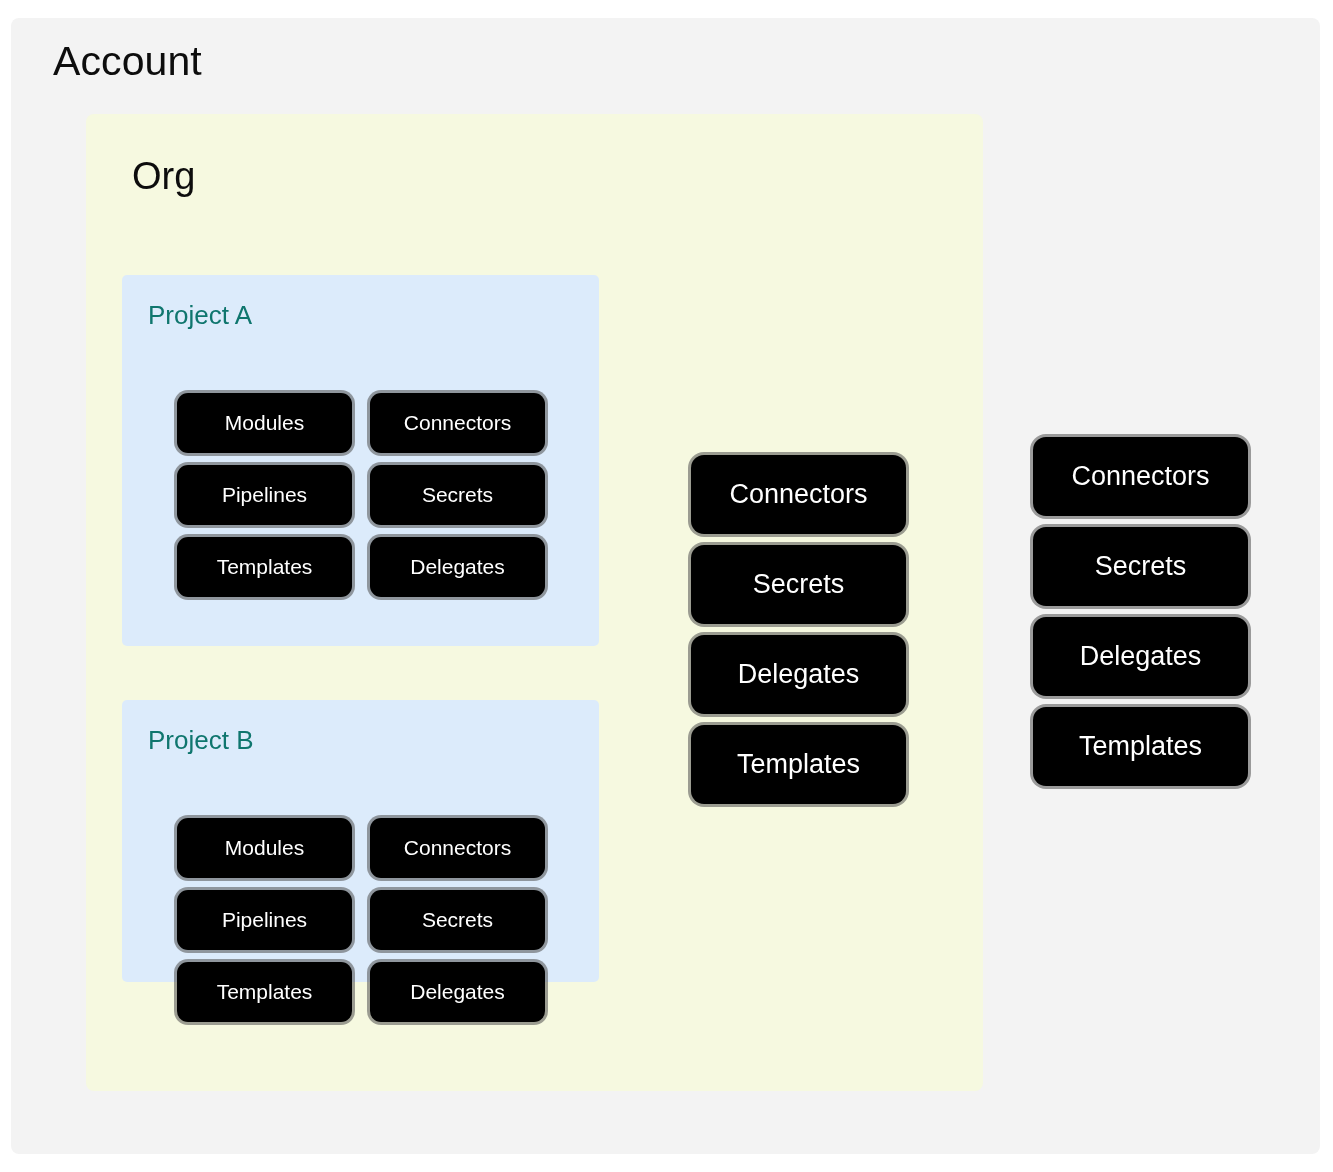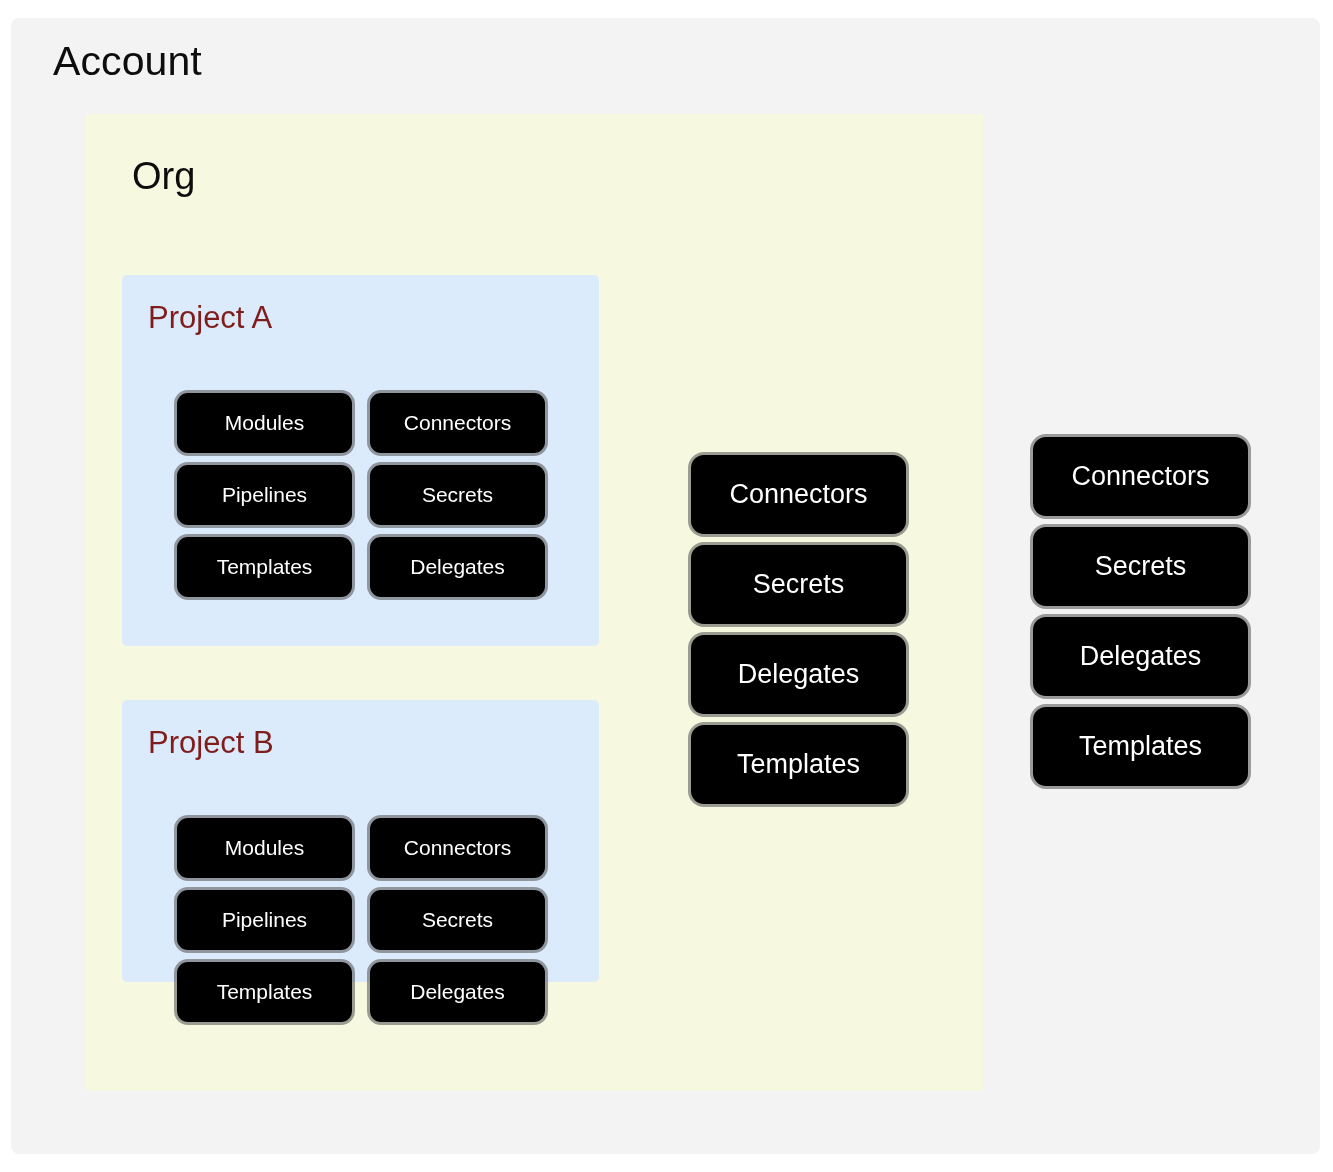--- a/index.html
+++ b/index.html
@@ -40,21 +40,21 @@
   }
 
   
   #org-container {
     position: absolute;
     left: 75px;
     top: 96px;
     width: 897px;
     height: 977px;
     background: #f6f9e0;
-    border-radius: 2px;
+    border-radius: 8px;
     box-sizing: border-box;
   }
   #org-title {
     position: absolute;
     left: 46px;
     top: 43px;
     font-size: 38px;
     line-height: 1;
     color: #0d0d0d;
     font-weight: 400;
@@ -70,23 +70,23 @@
     border-radius: 5px;
     box-sizing: border-box;
   }
   #project-a-box { top: 161px; height: 371px; }
   #project-b-box { top: 586px; height: 282px; }
 
   .project-title {
     position: absolute;
     left: 26px;
     top: 27px;
-    font-size: 31px;
+    font-size: 26px;
     line-height: 1;
-    color: #7f1d1d;
+    color: #0f766e;
     font-weight: 400;
     white-space: nowrap;
   }
 
   .project-grid {
     position: absolute;
     left: 55px;
     top: 118px;
     display: grid;
     grid-template-columns: 175px 175px;

